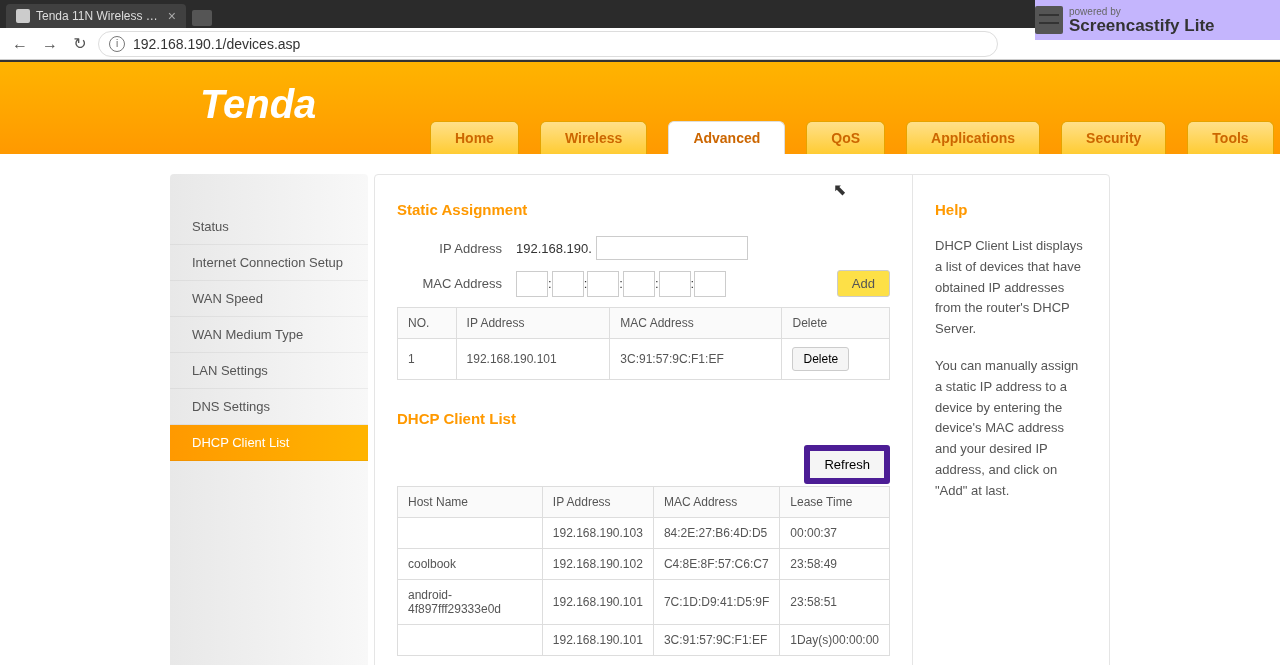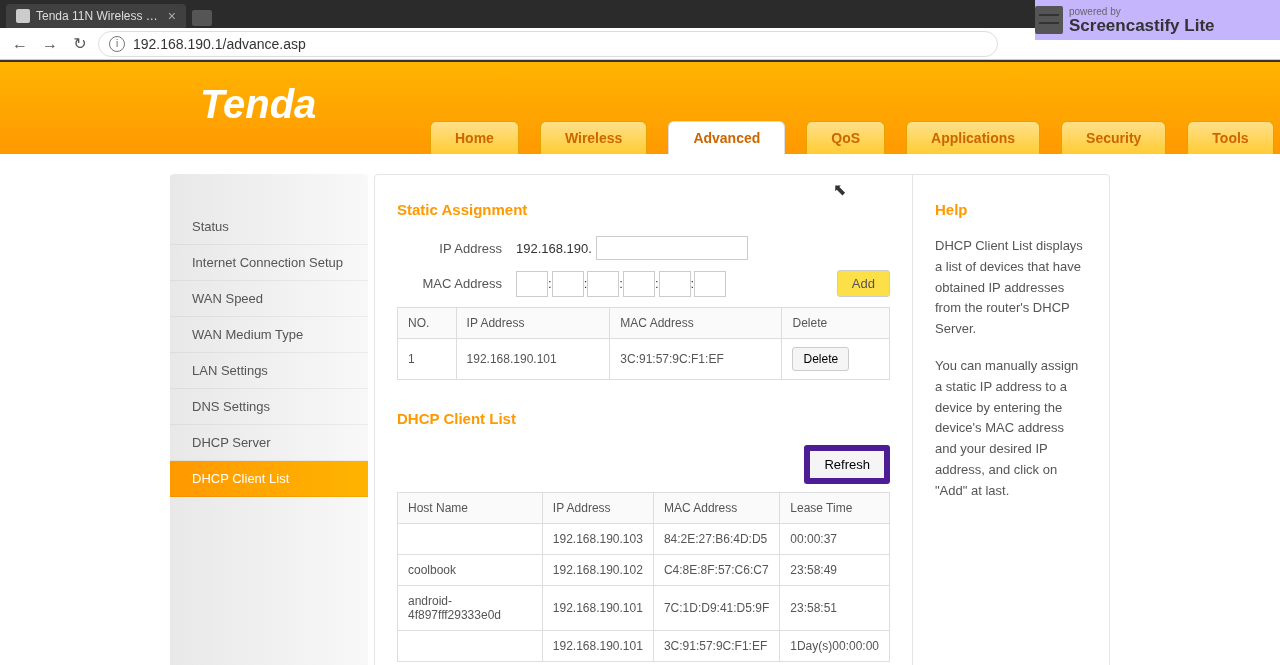--- a/index.html
+++ b/index.html
@@ -54,21 +54,21 @@
 
 .section-title { color: #ff9900; font-size: 15px; font-weight: bold; margin-bottom: 18px; }
 
 .form-row { display: flex; align-items: center; margin-bottom: 10px; }
 .form-row label { width: 105px; text-align: right; margin-right: 14px; color: #555; font-size: 13px; }
 .static-prefix { color: #333; margin-right: 4px; font-size: 13px; }
 .ip-input { width: 152px; height: 24px; border: 1px solid #ccc; padding: 2px 4px; font-size: 13px; }
 .mac-input { width: 32px; height: 26px; border: 1px solid #ccc; text-align: center; font-size: 13px; }
 .add-btn { margin-left: auto; padding: 5px 14px; background: #fde047; border: 1px solid #ccc; border-radius: 3px; font-size: 13px; color: #555; }
 
-table { width: 100%; border-collapse: collapse; margin-top: 8px; }
+table { width: 100%; border-collapse: collapse; margin-top: 2px; }
 th, td { border: 1px solid #ddd; padding: 8px 10px; font-size: 12px; text-align: left; color: #555; }
 th { background: #fafafa; font-weight: normal; }
 .del-btn { padding: 4px 10px; background: #f5f5f5; border: 1px solid #ccc; border-radius: 3px; font-size: 12px; }
 
 .subsection { margin-top: 30px; }
 .refresh-row { text-align: right; margin-top: 12px; }
 .refresh-btn { padding: 6px 14px; background: #f5f5f5; border: 6px solid #4c1d95; border-radius: 3px; font-size: 13px; }
 
 .help-text { font-size: 13px; color: #555; line-height: 1.6; margin-bottom: 16px; }
 
@@ -86,21 +86,21 @@
     </div>
     <div class="newtab"></div>
   </div>
 </div>
 <div class="nav-bar">
   <div class="nav-btn">←</div>
   <div class="nav-btn">→</div>
   <div class="nav-btn">↻</div>
   <div class="url-box">
     <span class="info-icon">i</span>
-    <span>192.168.190.1/advance.asp</span>
+    <span>192.168.190.1/devices.asp</span>
   </div>
 </div>
 
 <div class="window-btns">
   <div>Ad</div>
   <div>—</div>
   <div>▢</div>
   <div>✕</div>
 </div>
 <div class="screencastify">
@@ -126,21 +126,20 @@
 
 <div class="content-wrap">
   <div class="layout">
     <div class="sidebar" id="sidebar">
         <div class="side-item">Status</div>
         <div class="side-item">Internet Connection Setup</div>
         <div class="side-item">WAN Speed</div>
         <div class="side-item">WAN Medium Type</div>
         <div class="side-item">LAN Settings</div>
         <div class="side-item">DNS Settings</div>
-        <div class="side-item">DHCP Server</div>
         <div class="side-item active">DHCP Client List</div>
       </div>
     <div class="main-panel">
       <div class="main-left">
 
         <div class="section-title">Static Assignment</div>
         <div class="form-row">
           <label>IP Address</label>
           <span class="static-prefix">192.168.190.</span>
           <input class="ip-input" style="">

